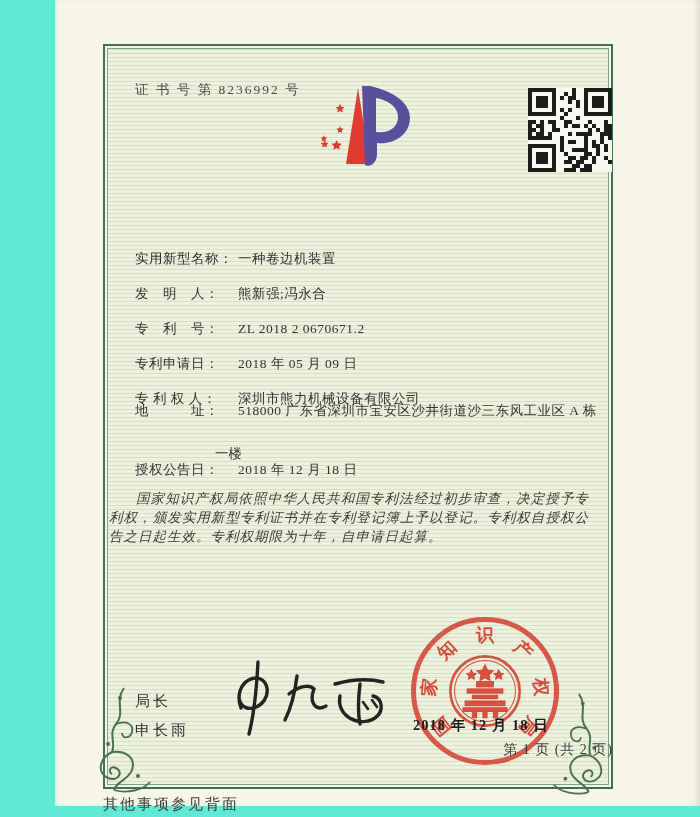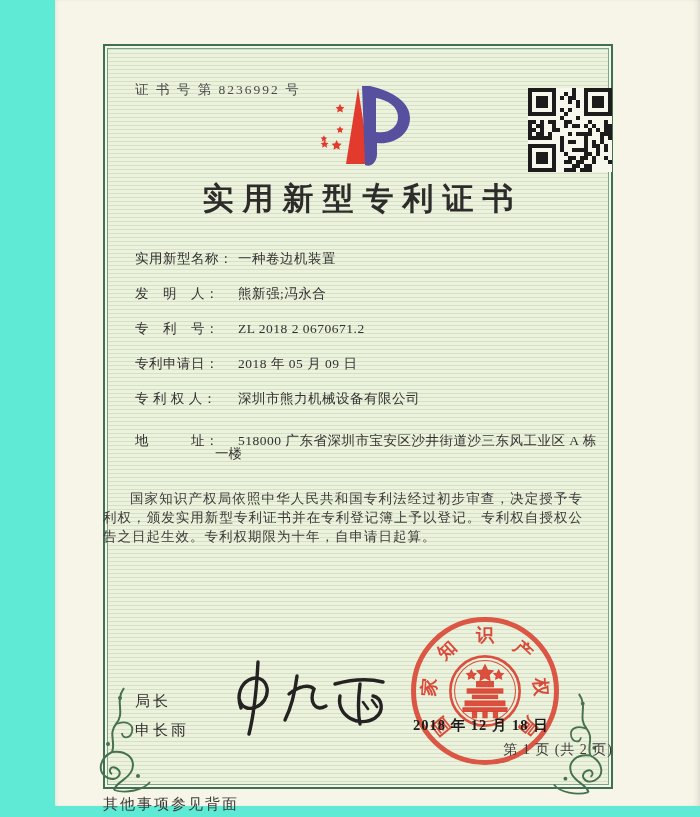--- a/index.html
+++ b/index.html
@@ -17,22 +17,22 @@
            background-image:repeating-linear-gradient(to bottom, rgba(120,162,120,.22) 0px, rgba(120,162,120,.22) 1px, rgba(0,0,0,0) 1px, rgba(0,0,0,0) 4px); }
   
   .abs { position:absolute; }
   .cert-no { left:135px; top:81px; font-size:13.5px; letter-spacing:2px; color:#4a4a48; }
   .title { left:103px; top:178px; width:510px; text-align:center; font-size:31px; font-weight:600;
            letter-spacing:9px; color:#2e2c2b; text-indent:9px; }
   .row { left:135px; font-size:13.5px; color:#333231; letter-spacing:.5px; white-space:nowrap; }
   .row .lbl { display:inline-block; min-width:103px; }
   .addr2 { left:215px; font-size:13.5px; color:#333231; }
   .grant-no { left:358px; top:461px; font-size:13.5px; color:#333231; white-space:nowrap; }
-  .body-par { left:103px; width:480px; font-size:13.5px; line-height:19px; color:#3d3b38;
-              letter-spacing:1px; text-align:justify; text-indent:2em; }
+  .body-par { left:109px; width:480px; font-size:13.5px; line-height:19px; color:#3d3b38;
+              font-style:italic; letter-spacing:1px; text-align:justify; text-indent:2em; }
   .sig-title { left:135px; top:692px; font-size:15px; color:#2f2e2c; letter-spacing:3px; }
   .sig-name  { left:135px; top:721px; font-size:15px; color:#2f2e2c; letter-spacing:3px; }
   .page-no { left:103px; top:741px; width:510px; text-align:right; font-size:14px; color:#3d3b38; letter-spacing:1px; }
   .back-note { left:103px; top:795px; width:510px; text-align:left; font-size:15px; color:#3d3b38;
                letter-spacing:2px; }
   
   .seal { left:411px; top:617px; width:148px; height:148px; border-radius:50%;
           border:5px solid rgba(216,56,40,.88); opacity:.95; }
   .seal-char { position:absolute; left:50%; top:50%; width:20px; height:20px; margin:-10px 0 0 -10px;
                color:rgba(216,56,40,.95); font-size:18px; font-weight:700; text-align:center; line-height:20px; }
@@ -181,41 +181,43 @@
       <rect x="1" y="1" width="5" height="5" fill="#f8f7ee"></rect>
       <rect x="2" y="2" width="3" height="3" fill="#1c1c1c"></rect>
       <rect x="14" y="0" width="7" height="7" fill="#1c1c1c"></rect>
       <rect x="15" y="1" width="5" height="5" fill="#f8f7ee"></rect>
       <rect x="16" y="2" width="3" height="3" fill="#1c1c1c"></rect>
       <rect x="0" y="14" width="7" height="7" fill="#1c1c1c"></rect>
       <rect x="1" y="15" width="5" height="5" fill="#f8f7ee"></rect>
       <rect x="2" y="16" width="3" height="3" fill="#1c1c1c"></rect>
     </svg>
 
-  <div class="abs title">实用新型专利证书</div>
 
   <div class="abs row" style="top:250px">
     <span class="lbl">实用新型名称：</span><span>一种卷边机装置</span>
   </div>
   <div class="abs row" style="top:285px">
     <span class="lbl">发　明　人：</span><span>熊新强;冯永合</span>
   </div>
   <div class="abs row" style="top:320px">
     <span class="lbl">专　利　号：</span><span>ZL 2018 2 0670671.2</span>
   </div>
   <div class="abs row" style="top:355px">
     <span class="lbl">专利申请日：</span><span>2018 年 05 月 09 日</span>
   </div>
   <div class="abs row" style="top:390px">
     <span class="lbl">专 利 权 人：</span><span>深圳市熊力机械设备有限公司</span>
   </div>
-  <div class="abs row" style="top:432px">
+  <div class="abs row" style="top:402px">
     <span class="lbl">地　　　址：</span><span>518000 广东省深圳市宝安区沙井街道沙三东风工业区 A 栋</span>
   </div>
   <div class="abs addr2" style="top:445px">一楼</div>
+  <div class="abs row" style="top:461px">
+    <span class="lbl">授权公告日：</span><span>2018 年 12 月 18 日</span>
+  </div>
 
   <div class="abs body-par" style="top:489px">国家知识产权局依照中华人民共和国专利法经过初步审查，决定授予专利权，颁发实用新型专利证书并在专利登记簿上予以登记。专利权自授权公告之日起生效。专利权期限为十年，自申请日起算。</div>
 
   <div class="abs sig-title">局长</div>
   <div class="abs sig-name">申长雨</div>
   <svg class="abs sig-svg" viewBox="0 0 185 92" fill="none" stroke="#242322" stroke-width="3.4" stroke-linecap="round">
     <path d="M28 52 C18 24 50 12 54 32 C57 50 30 62 26 42"></path>
     <path d="M45 6 C44 26 41 58 36 78"></path>
     <path d="M84 20 C82 36 78 52 72 64"></path>
     <path d="M76 38 C86 30 96 28 101 33 C96 46 102 56 113 50"></path>

